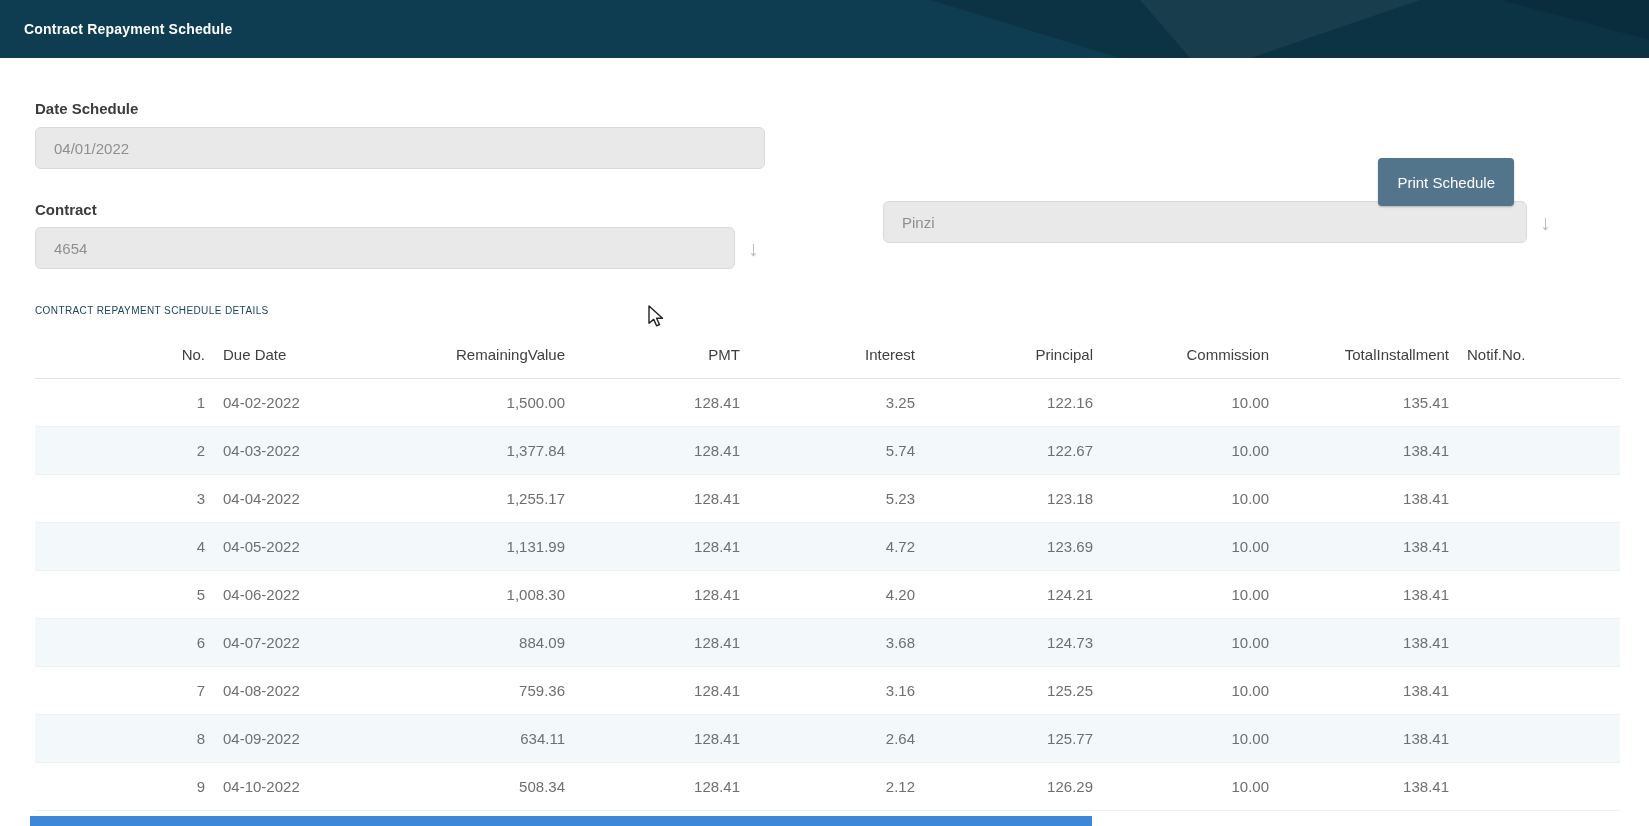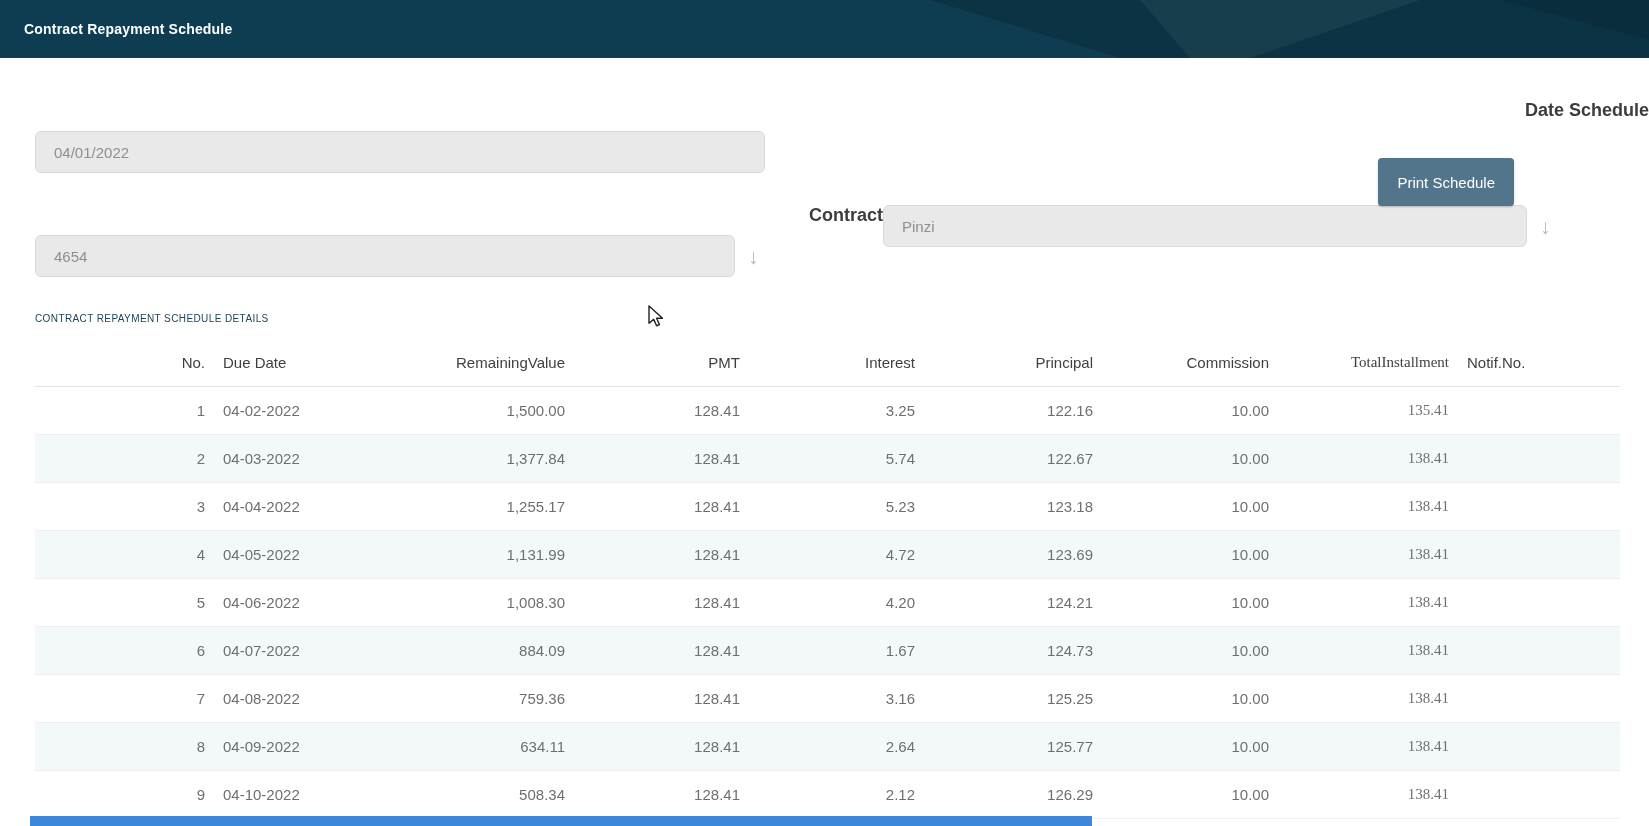--- a/index.html
+++ b/index.html
@@ -32,25 +32,24 @@
   }
 
   
   .content {
     position:relative;
     padding:42px 0 0 35px;
     height:768px;
   }
 
   .field-label {
-    font-size:18px;
+    font-size:15px;
     font-weight:700;
     color:#3c3c3c;
     display:block;
-    text-align:right;
   }
 
   .input-wrap { display:flex; align-items:center; }
   .text-input {
     height:42px;
     background: var(--input-bg, #e9e9e9);
     border:1px solid #d9d9d9;
     border-radius:6px;
     padding:0 18px;
     font-size:15px;
@@ -127,21 +126,21 @@
   }
   table.schedule tbody tr:nth-child(even) { background: var(--row-alt, #f3f9fb); }
 
   .col0 { width:170px; text-align:right; }
   .col1 { width:160px; text-align:left; padding-left:18px; }
   .col2 { width:200px; text-align:right; }
   .col3 { width:175px; text-align:right; }
   .col4 { width:175px; text-align:right; }
   .col5 { width:178px; text-align:right; }
   .col6 { width:176px; text-align:right; }
-  .col7 { width:180px; text-align:right;font-family:Liberation Serif, serif; }
+  .col7 { width:180px; text-align:right; }
   .col8 { width:171px; text-align:left; padding-left:18px; }
 
   
   .hscrollbar {
     position:absolute;
     left:30px;
     bottom:0;
     width:1062px;
     height:10px;
     background: var(--scrollbar-thumb, #3d87d8);
@@ -265,21 +264,21 @@
           <td class="col5">124.21</td>
           <td class="col6">10.00</td>
           <td class="col7">138.41</td>
           <td class="col8"></td>
         </tr>
         <tr>
           <td class="col0">6</td>
           <td class="col1">04-07-2022</td>
           <td class="col2">884.09</td>
           <td class="col3">128.41</td>
-          <td class="col4">1.67</td>
+          <td class="col4">3.68</td>
           <td class="col5">124.73</td>
           <td class="col6">10.00</td>
           <td class="col7">138.41</td>
           <td class="col8"></td>
         </tr>
         <tr>
           <td class="col0">7</td>
           <td class="col1">04-08-2022</td>
           <td class="col2">759.36</td>
           <td class="col3">128.41</td>

